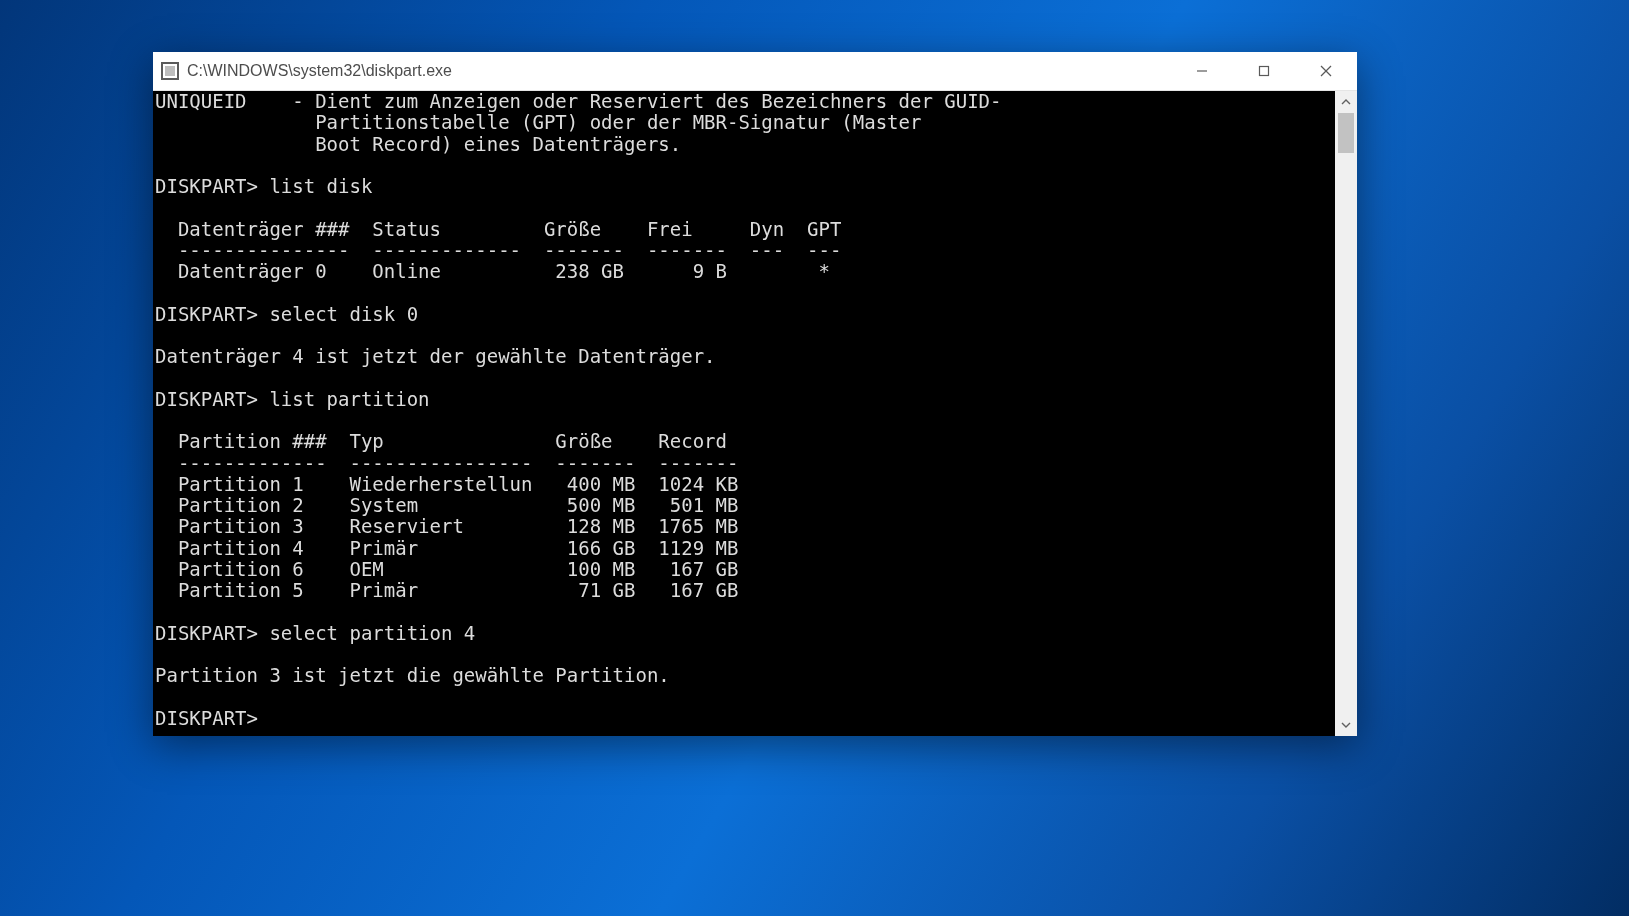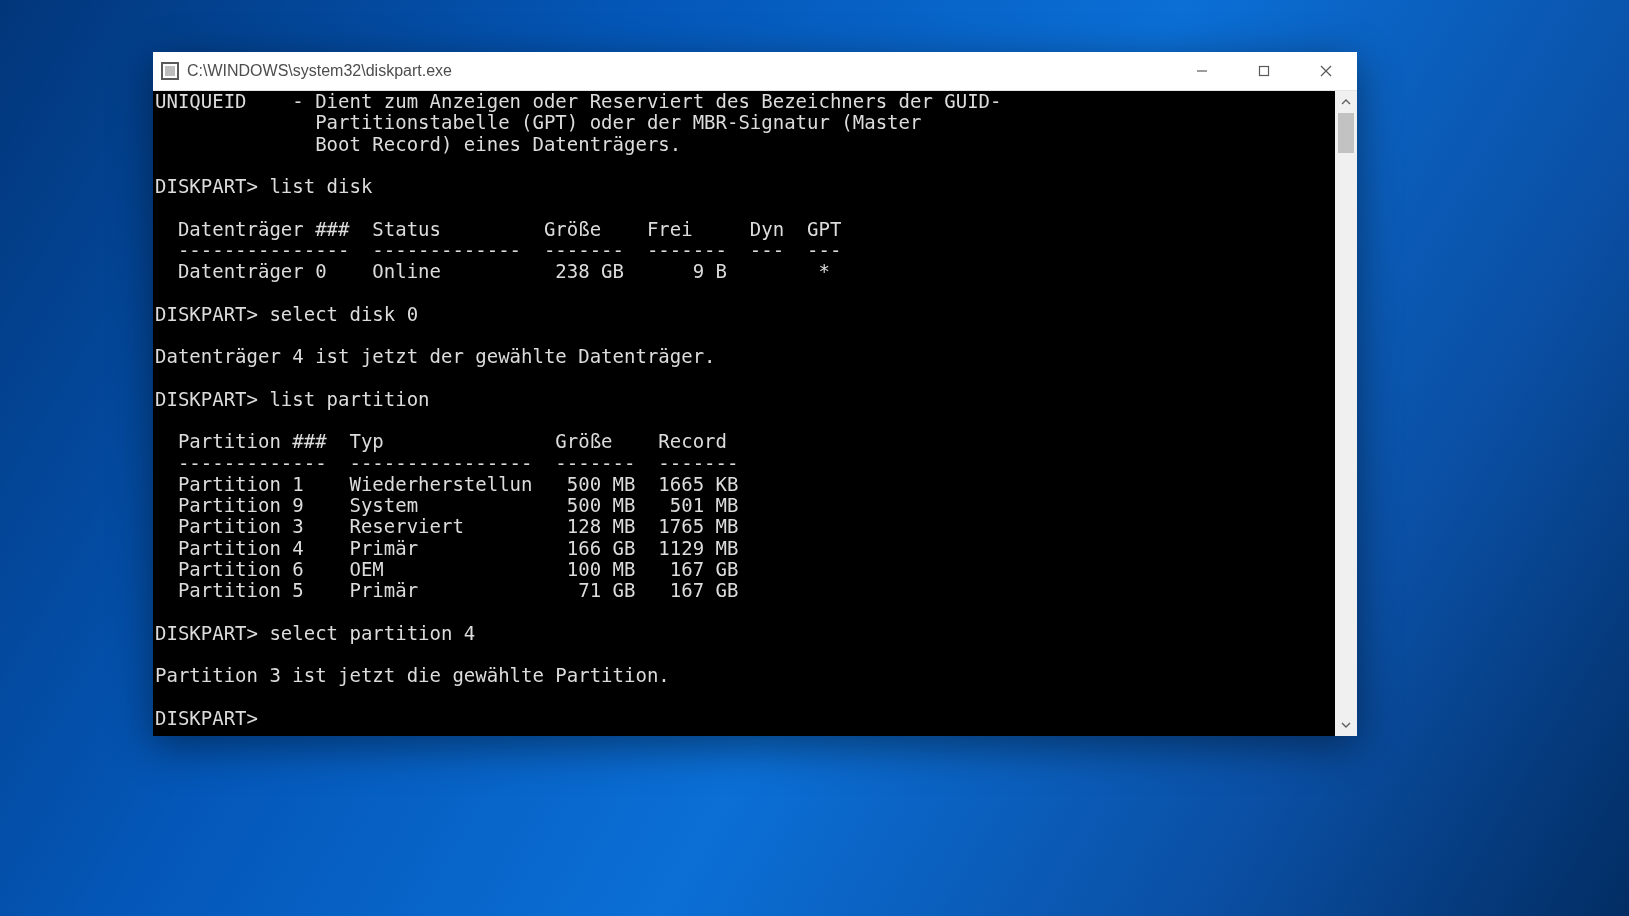--- a/index.html
+++ b/index.html
@@ -158,22 +158,22 @@
 <span>  Datenträger 0    Online          238 GB      9 B        *</span>
 <span></span>
 <span>DISKPART&gt; select disk 0</span>
 <span></span>
 <span>Datenträger 4 ist jetzt der gewählte Datenträger.</span>
 <span></span>
 <span>DISKPART&gt; list partition</span>
 <span></span>
 <span>  Partition ###  Typ               Größe    Record</span>
 <span>  -------------  ----------------  -------  -------</span>
-<span>  Partition 1    Wiederherstellun   500 MB  1665 KB</span>
-<span>  Partition 9    System             500 MB   501 MB</span>
+<span>  Partition 1    Wiederherstellun   400 MB  1024 KB</span>
+<span>  Partition 2    System             500 MB   501 MB</span>
 <span>  Partition 3    Reserviert         128 MB  1765 MB</span>
 <span>  Partition 4    Primär             166 GB  1129 MB</span>
 <span>  Partition 6    OEM                100 MB   167 GB</span>
 <span>  Partition 5    Primär              71 GB   167 GB</span>
 <span></span>
 <span>DISKPART&gt; select partition 4</span>
 <span></span>
 <span>Partition 3 ist jetzt die gewählte Partition.</span>
 <span></span>
 <span>DISKPART&gt; </span></div>

